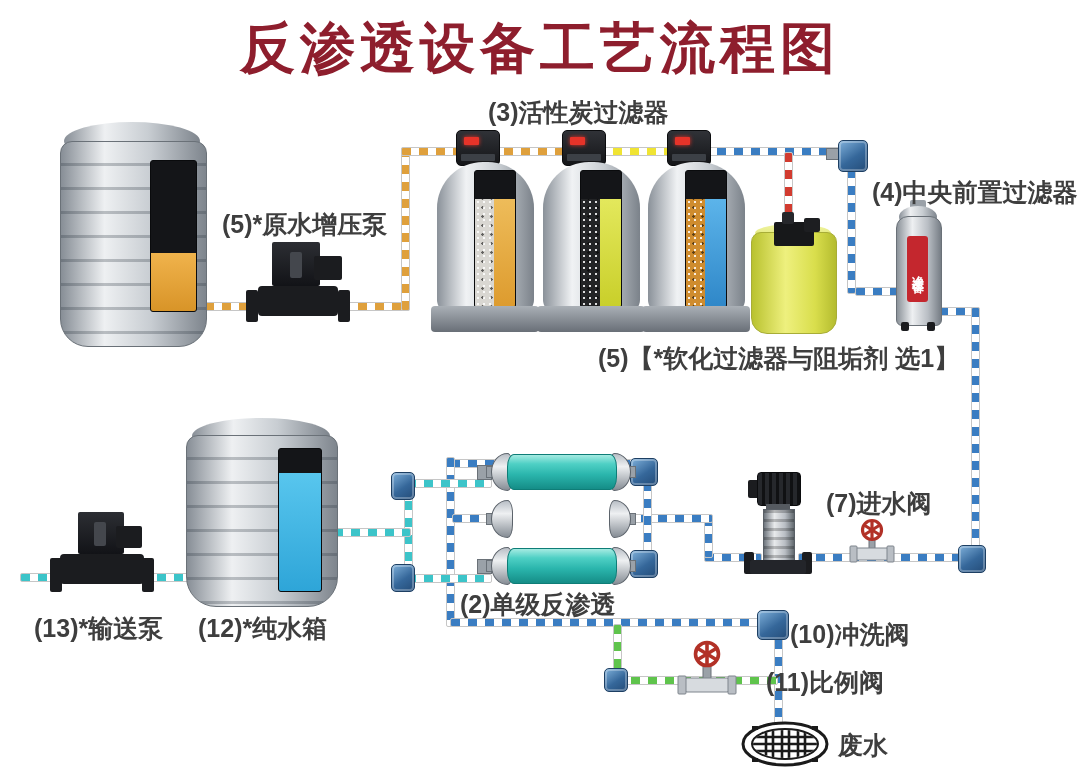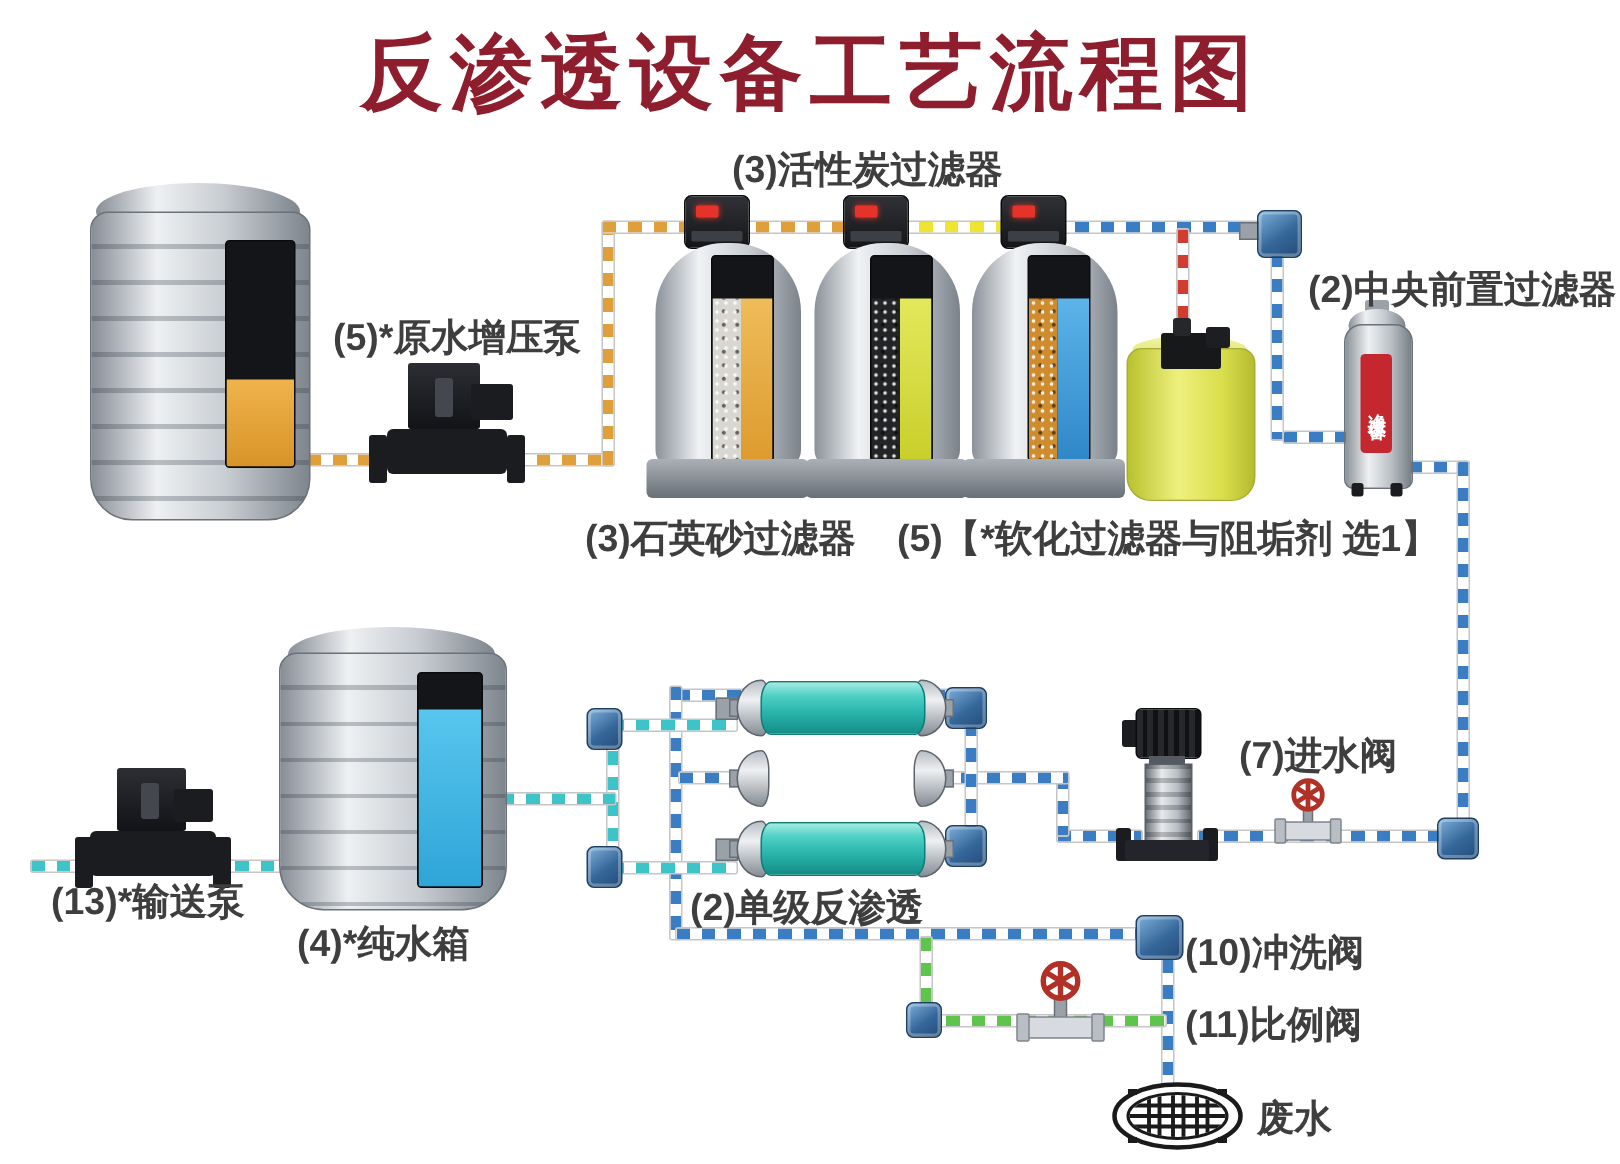--- a/index.html
+++ b/index.html
@@ -282,25 +282,24 @@
           <line x1="65" y1="8" x2="65" y2="40"></line>
       </g>
       <rect x="12" y="6" width="6" height="4" fill="#1a1a1a"></rect>
         <rect x="72" y="6" width="6" height="4" fill="#1a1a1a"></rect>
       <rect x="12" y="38" width="6" height="4" fill="#1a1a1a"></rect>
         <rect x="72" y="38" width="6" height="4" fill="#1a1a1a"></rect>
     </svg>
   </div>
 
   <div class="lbl" style="left:222px;top:208px;">(5)*原水增压泵</div>
-  <div class="lbl" style="left:390px;top:342px;">(3)石英砂过滤器</div>
   <div class="lbl" style="left:488px;top:96px;">(3)活性炭过滤器</div>
   <div class="lbl" style="left:598px;top:342px;">(5)【*软化过滤器与阻垢剂 选1】</div>
-  <div class="lbl" style="left:872px;top:176px;">(2)中央前置过滤器</div>
+  <div class="lbl" style="left:872px;top:176px;">(4)中央前置过滤器</div>
   <div class="lbl" style="left:826px;top:487px;">(7)进水阀</div>
   <div class="lbl" style="left:460px;top:588px;">(2)单级反渗透</div>
   <div class="lbl" style="left:790px;top:618px;">(10)冲洗阀</div>
-  <div class="lbl" style="left:790px;top:666px;">(11)比例阀</div>
-  <div class="lbl" style="left:198px;top:612px;">(4)*纯水箱</div>
-  <div class="lbl" style="left:34px;top:584px;">(13)*输送泵</div>
+  <div class="lbl" style="left:766px;top:666px;">(11)比例阀</div>
+  <div class="lbl" style="left:198px;top:612px;">(12)*纯水箱</div>
+  <div class="lbl" style="left:34px;top:612px;">(13)*输送泵</div>
   <div class="lbl" style="left:838px;top:729px;">废水</div>
 
 </div>
 
 </body></html>

